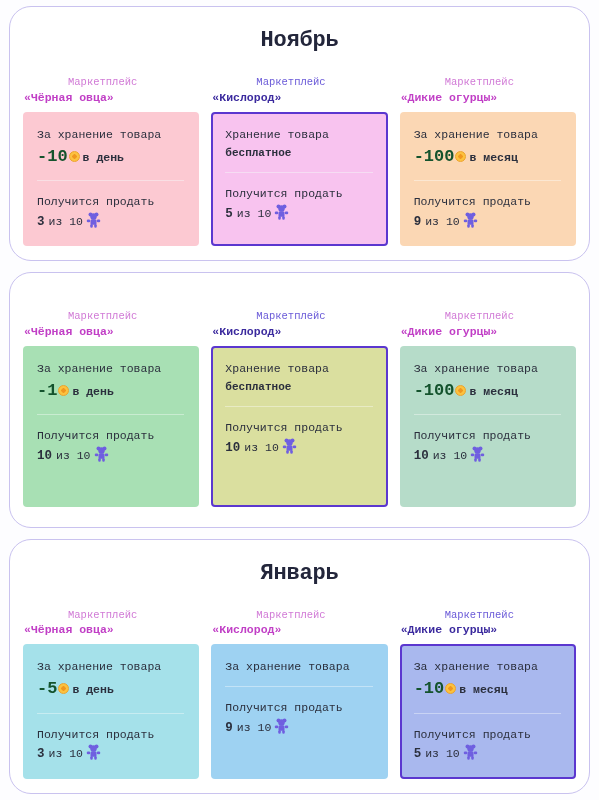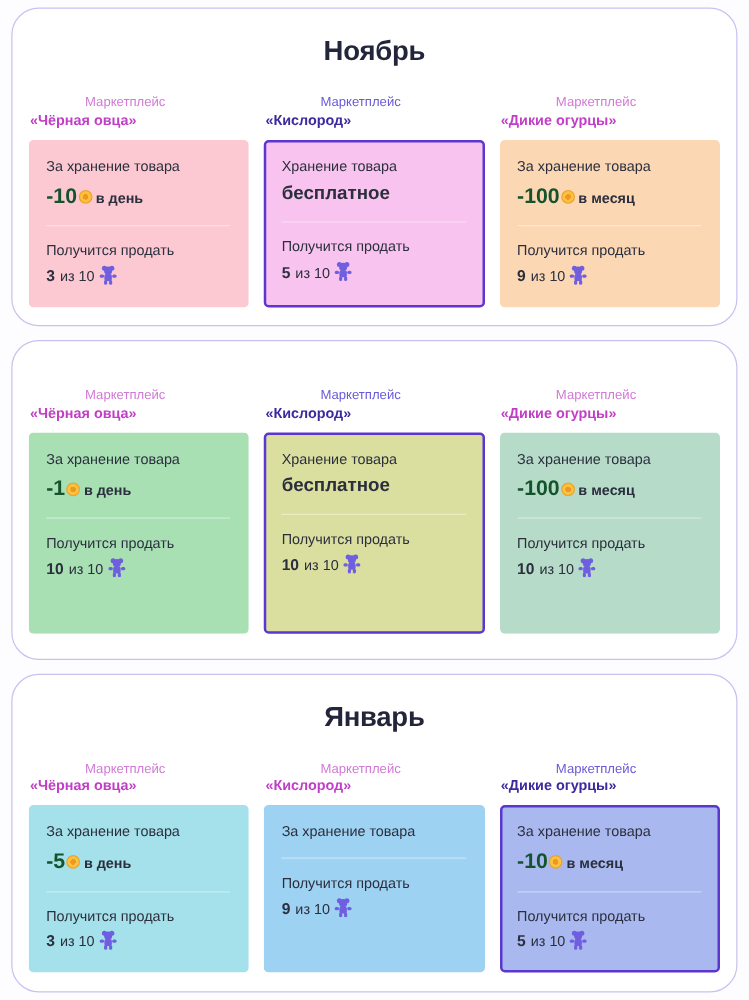--- a/index.html
+++ b/index.html
@@ -29,20 +29,21 @@
 
   .panel {
     border: 1.3px solid #c9c2ef;
     border-radius: 22px;
     background: #ffffff;
     padding: 14px 0 20px 0;
     flex: 1 1 0;
     display: flex;
     flex-direction: column;
     min-height: 0;
+    font-family: Liberation Mono, monospace;
   }
 
   .panel-title {
     text-align: center;
     font-size: 22px;
     font-weight: bold;
     color: #23263b;
     letter-spacing: -0.2px;
     margin: 8px 0 0 0;
     line-height: 1.1;
@@ -122,21 +123,21 @@
     text-align: right;
   }
   .unit {
     font-weight: bold;
     color: #2b2f3d;
     font-size: 11.5px;
   }
   .free {
     font-weight: bold;
     color: #2b2f3d;
-    font-size: 15px;
+    font-size: 11px;
   }
   .score {
     font-weight: bold;
     font-size: 12.5px;
     color: #2b2f3d;
   }
   .outof {
     font-size: 11.5px;
     color: #2b2f3d;
   }

